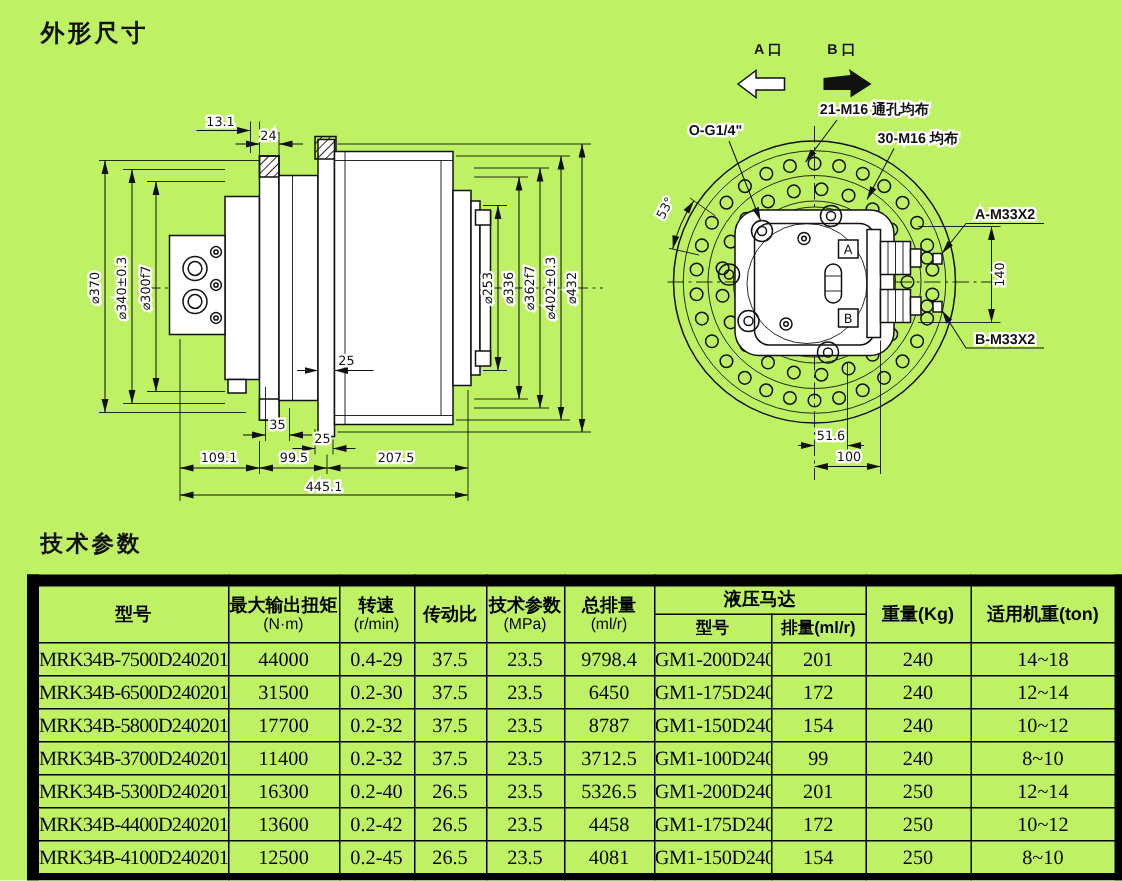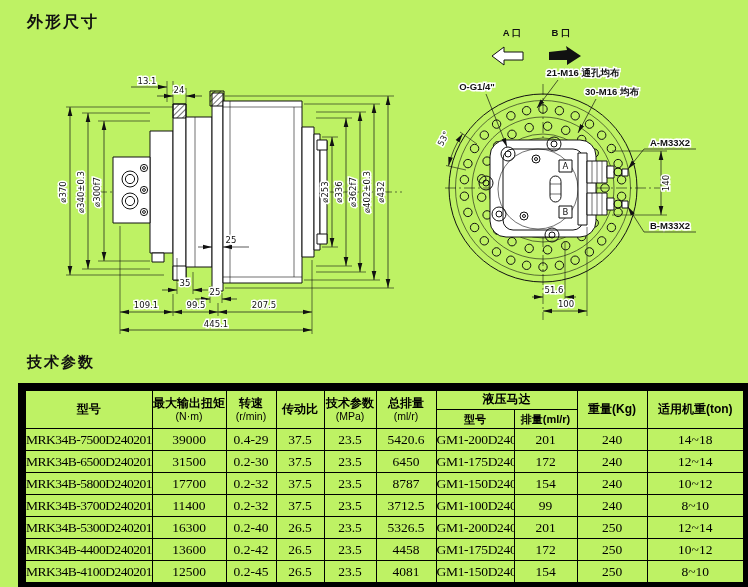--- a/index.html
+++ b/index.html
@@ -340,25 +340,25 @@
         <th rowspan="2">适用机重(ton)</th>
       </tr>
       <tr>
         <th class="sub">型号</th>
         <th class="sub">排量(ml/r)</th>
       </tr>
     </thead>
     <tbody>
       <tr>
         <td class="c-model">MRK34B-7500D240201Z</td>
-          <td>39000</td>
+          <td>44000</td>
           <td>0.4-29</td>
           <td>37.5</td>
           <td>23.5</td>
-          <td>5420.6</td>
+          <td>9798.4</td>
           <td class="c-gm">GM1-200D240201</td>
           <td>201</td>
           <td>240</td>
           <td>14~18</td>
       </tr>
       <tr>
         <td class="c-model">MRK34B-6500D240201Z</td>
           <td>31500</td>
           <td>0.2-30</td>
           <td>37.5</td>

